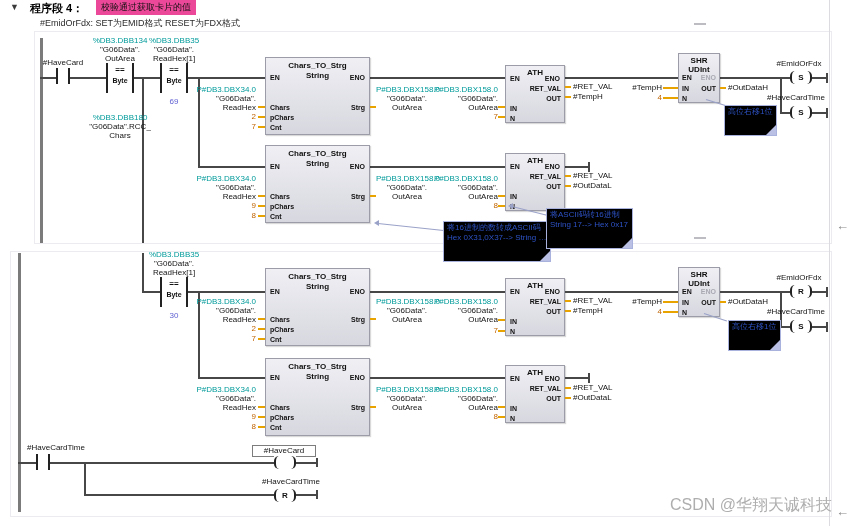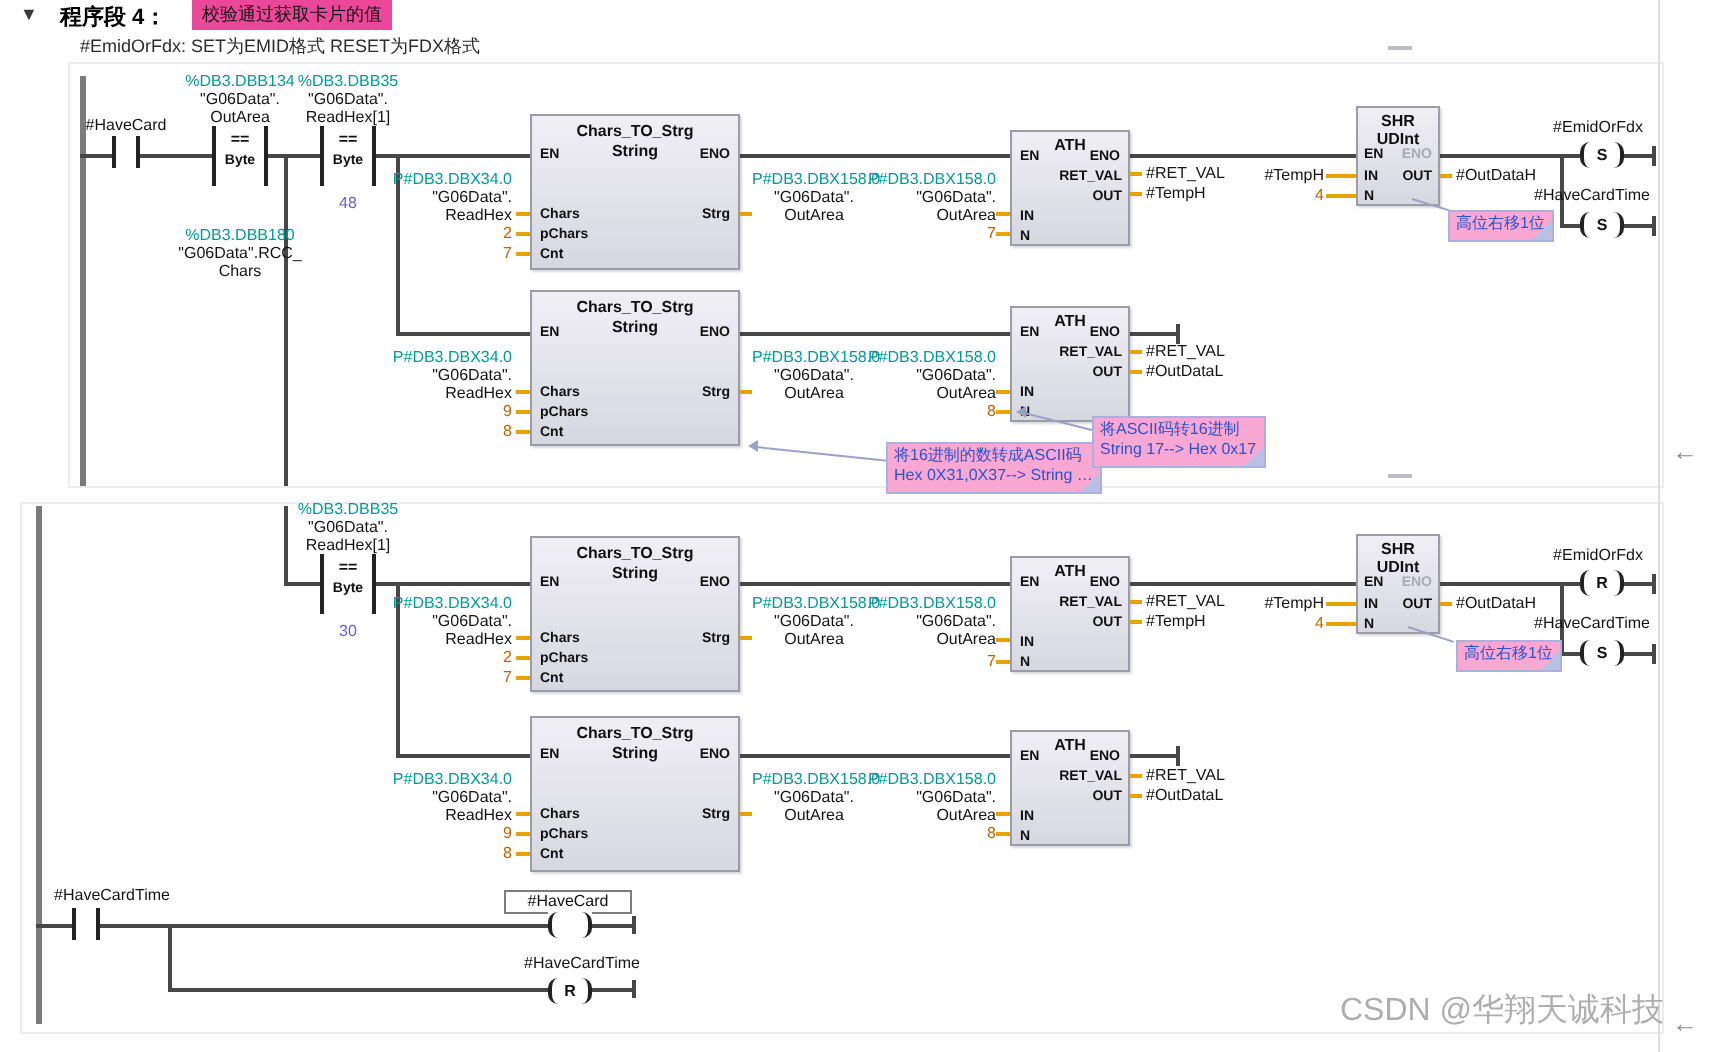--- a/index.html
+++ b/index.html
@@ -24,21 +24,21 @@
 .contact{position:absolute;width:14px;height:16px;background:#fff}
 .cmp{position:absolute;width:28px;height:30px;background:#fff}
 .bar{position:absolute;top:0;width:2px;height:100%;background:#222}
 .bar.l{left:0}.bar.rr{right:0}
 .cmp-op{position:absolute;top:2px;left:0;right:0;text-align:center;font-size:8px;font-weight:bold;line-height:9px}
 .cmp-type{position:absolute;top:13px;left:0;right:0;text-align:center;font-size:7px;font-weight:bold;line-height:9px}
 .coil{position:absolute;width:22px;height:14px;background:#fff;display:flex;align-items:center;justify-content:space-between}
 .cpl{width:5px;height:13px;border-left:2px solid #222;border-radius:7px 0 0 7px}
 .cpr{width:5px;height:13px;border-right:2px solid #222;border-radius:0 7px 7px 0}
 .cletter{flex:1;font-size:8px;font-weight:bold;text-align:center;line-height:13px}
-.note{position:absolute;background:#f9a8d4;border:1px solid #a9b2dd;color:#2d52c5;font-size:8px;line-height:10px;padding:1px 4px 3px 3px;white-space:nowrap}
+.note{position:absolute;background:#000000;border:1px solid #a9b2dd;color:#2d52c5;font-size:8px;line-height:10px;padding:1px 4px 18px 3px;white-space:nowrap}
 .note:after{content:"";position:absolute;right:0;bottom:0;border-left:5px solid transparent;border-top:5px solid transparent;border-right:5px solid #b9c0e4;border-bottom:5px solid #b9c0e4}
 .leader{position:absolute;height:1px;background:#9aa2c8;transform-origin:left center}
 .ah{position:absolute;width:0;height:0;border:3px solid transparent;border-right:5px solid #9aa2c8}
 .hdr-collapse{position:absolute;font-size:9px;color:#3a3a3a}
 .hdr-label{position:absolute;font-size:11px;font-weight:bold;color:#000}
 .hdr-title{position:absolute;font-size:9px;background:#ec4899;padding:1px 5px;color:#111}
 .hdr-comment{position:absolute;font-size:9px;color:#2b2b2b}
 .opbox{position:absolute;border:1px solid #7d7d7d;background:#fff;font-size:8px;line-height:10px;text-align:center}
 .watermark{position:absolute;font-size:16px;color:#aeaeae;text-align:right}
 .scroll-arrow{position:absolute;font-size:13px;color:#8a8a8a}
@@ -100,21 +100,21 @@
   <div class="addr">%DB3.DBB35</div>
   <div>"G06Data".</div>
   <div>ReadHex[1]</div>
 </div>
 <div class="cmp" style="left:160px;top:63px">
   <div class="bar l"></div>
   <div class="bar rr"></div>
   <div class="cmp-op">==</div>
   <div class="cmp-type">Byte</div>
 </div>
-<div class="lbl c cB" style="left:124px;top:97px;width:100px">48</div>
+<div class="lbl c cB" style="left:124px;top:97px;width:100px">69</div>
 
 <div class="blk" style="left:265px;top:57px;width:105px;height:78px">
   <div class="bt" style="top:3px">Chars_TO_Strg</div>
   <div class="bt" style="top:13px">String</div>
   <span class="pin" style="left:4px;top:16px">EN</span>
   <span class="pin" style="right:4px;top:16px">ENO</span>
   <span class="pin" style="left:4px;top:46px">Chars</span>
   <span class="pin" style="right:4px;top:46px">Strg</span>
   <span class="pin" style="left:4px;top:56px">pChars</span>
   <span class="pin" style="left:4px;top:66px">Cnt</span>

